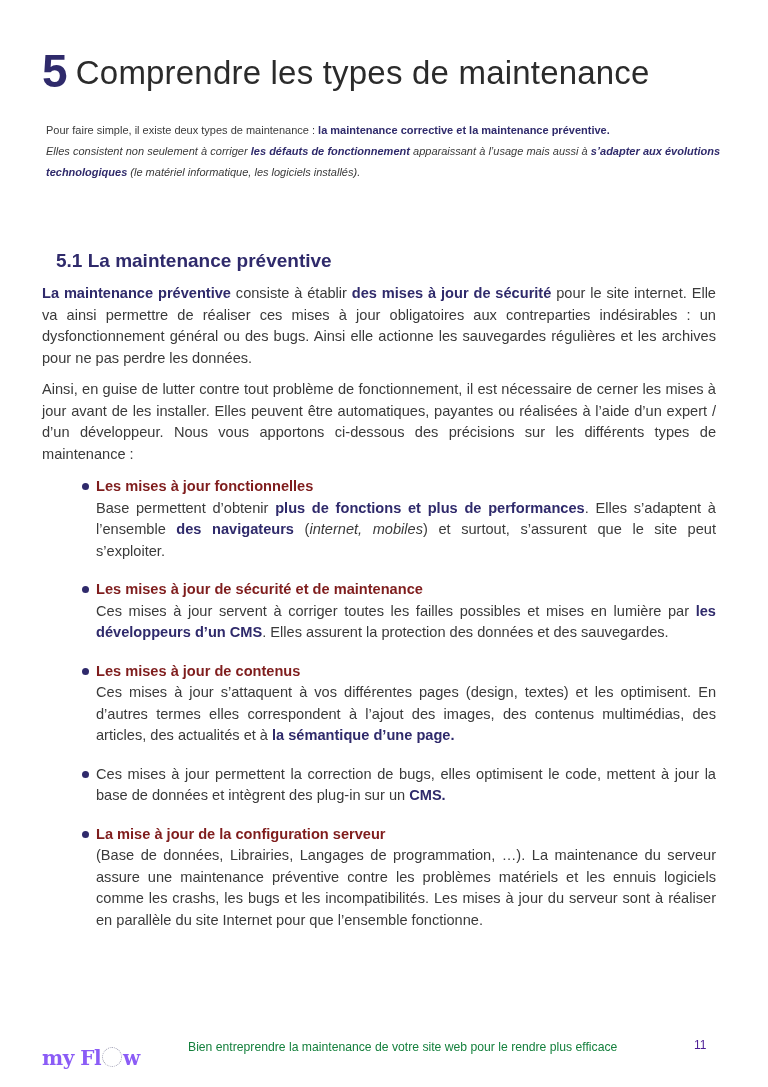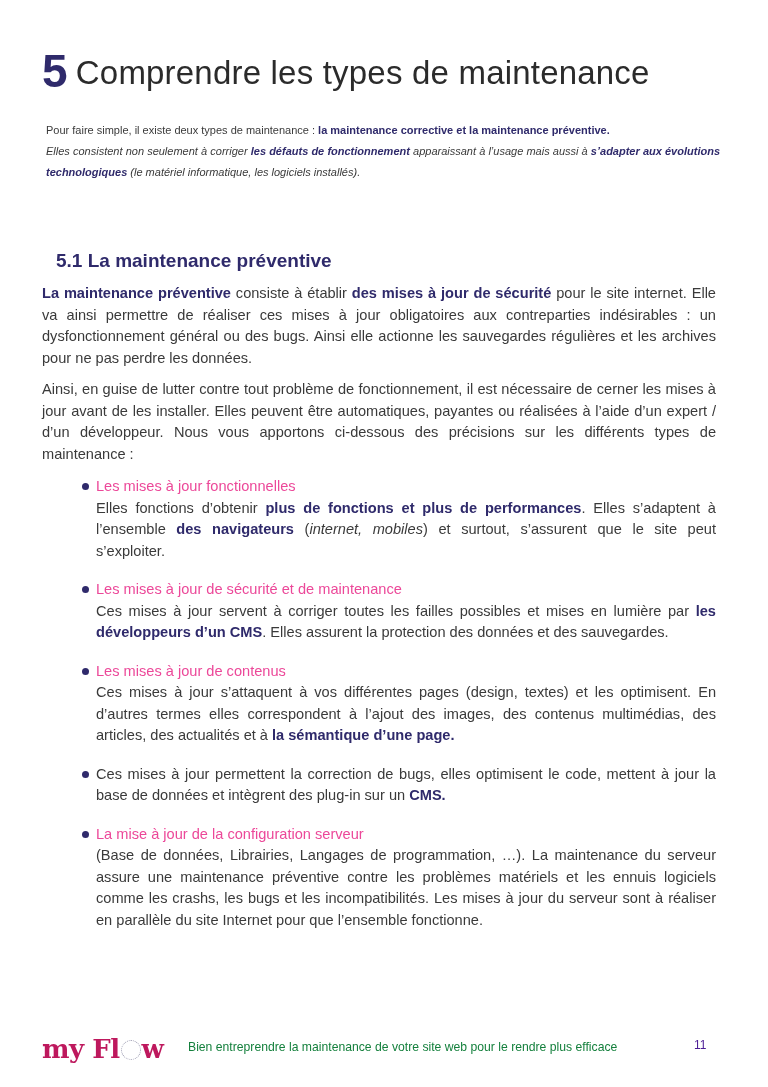--- a/index.html
+++ b/index.html
@@ -28,29 +28,29 @@
       position: absolute; left: 42px; width: 674px; margin: 0;
       font-size: 14.6px; line-height: 21.5px; text-align: justify;
     }
     .para1 { top: 283px; }
     .para2 { top: 379px; }
     .bullets { position: absolute; left: 76px; top: 476px; width: 640px; margin: 0; padding: 0; list-style: none; }
     .bullet { position: relative; padding-left: 20px; font-size: 14.6px; line-height: 21.5px; text-align: justify; }
     .bullet .dot {
       position: absolute; left: 6px; top: 7px; width: 7px; height: 7px; border-radius: 50%; background: #2f2a6b;
     }
-    .bullet .b-title { color: #ec4899; font-weight: normal; display: block; }
+    .bullet .b-title { color: #7f1d1d; font-weight: bold; display: block; }
     .b1 { margin-bottom: 17px; }
     .b2 { margin-bottom: 17px; }
     .b3 { margin-bottom: 17px; }
     .b4 { margin-bottom: 17px; }
     .footer { position: absolute; left: 42px; top: 1030px; width: 674px; height: 32px; }
     .logo {
-      position: absolute; left: 0; top: 4px; font-family: "DejaVu Serif", serif; font-weight: bold;
-      font-size: 26px; color: #be185d; letter-spacing: -0.5px; white-space: nowrap;
+      position: absolute; left: 0; top: 16px; font-family: "DejaVu Serif", serif; font-weight: bold;
+      font-size: 20px; color: #8b5cf6; letter-spacing: -0.5px; white-space: nowrap;
     }
     .logo .o {
       display: inline-block; width: 18px; height: 18px; border-radius: 50%;
       border: 1px dotted #9a9ab0; vertical-align: -2px; margin: 0 1px;
     }
     .footer-text {
       position: absolute; left: 146px; top: 10px; font-size: 12.2px; color: #15803d; white-space: nowrap;
     }
     .page-num { position: absolute; left: 652px; top: 8px; font-size: 12px; color: #4c1d95; }
   </style>
@@ -67,21 +67,21 @@
 <h2 class="section-title">5.1 La maintenance préventive</h2>
 
 <p class="para para1"><span class="accent">La maintenance préventive</span><span> consiste à établir </span><span class="accent">des mises à jour de sécurité</span><span> pour le site internet. Elle va ainsi permettre de réaliser ces mises à jour obligatoires aux contreparties indésirables : un dysfonctionnement général ou des bugs. Ainsi elle actionne les sauvegardes régulières et les archives pour ne pas perdre les données.</span></p>
 
 <p class="para para2">Ainsi, en guise de lutter contre tout problème de fonctionnement, il est nécessaire de cerner les mises à jour avant de les installer. Elles peuvent être automatiques, payantes ou réalisées à l’aide d’un expert / d’un développeur. Nous vous apportons ci-dessous des précisions sur les différents types de maintenance :</p>
 
 <ul class="bullets">
   <li class="bullet b1">
     <span class="dot"></span>
     <span class="b-title">Les mises à jour fonctionnelles</span>
-    <span>Elles fonctions d’obtenir </span><span class="accent">plus de fonctions et plus de performances</span><span>. Elles s’adaptent à l’ensemble </span><span class="accent">des navigateurs</span><span> (</span><em>internet, mobiles</em><span>) et surtout, s’assurent que le site peut s’exploiter.</span>
+    <span>Base permettent d’obtenir </span><span class="accent">plus de fonctions et plus de performances</span><span>. Elles s’adaptent à l’ensemble </span><span class="accent">des navigateurs</span><span> (</span><em>internet, mobiles</em><span>) et surtout, s’assurent que le site peut s’exploiter.</span>
   </li>
   <li class="bullet b2">
     <span class="dot"></span>
     <span class="b-title">Les mises à jour de sécurité et de maintenance</span>
     <span>Ces mises à jour servent à corriger toutes les failles possibles et mises en lumière par </span><span class="accent">les développeurs d’un CMS</span><span>. Elles assurent la protection des données et des sauvegardes.</span>
   </li>
   <li class="bullet b3">
     <span class="dot"></span>
     <span class="b-title">Les mises à jour de contenus</span>
     <span>Ces mises à jour s’attaquent à vos différentes pages (design, textes) et les optimisent. En d’autres termes elles correspondent à l’ajout des images, des contenus multimédias, des articles, des actualités et à </span><span class="accent">la sémantique d’une page.</span>

